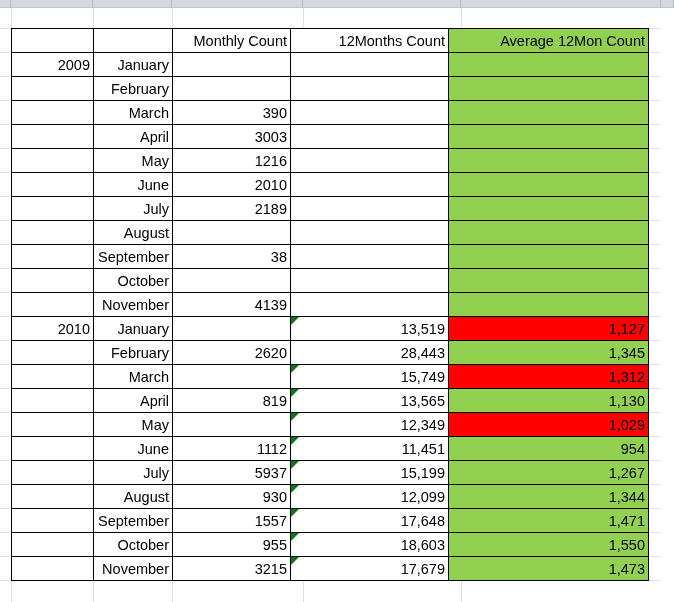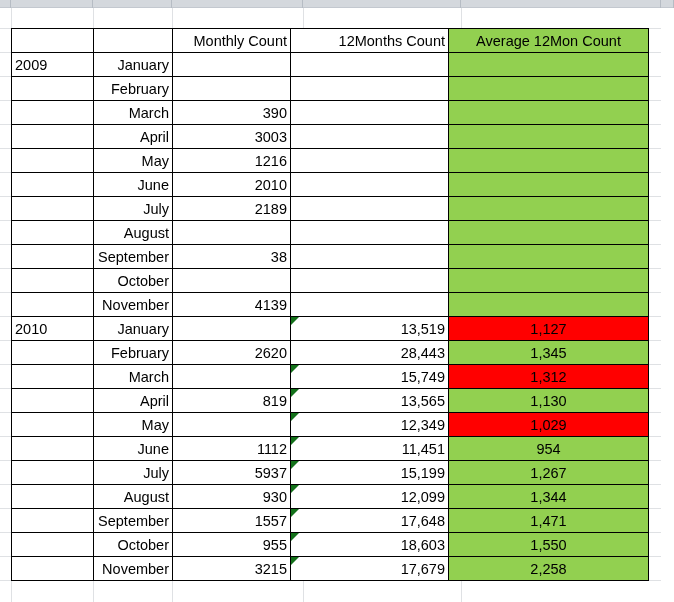--- a/index.html
+++ b/index.html
@@ -75,25 +75,25 @@
     box-sizing: border-box;
     white-space: nowrap;
     overflow: hidden;
     line-height: 22px;
     background: #ffffff;
     position: relative;
     vertical-align: middle;
   }
 
   
-  .c-year   { width: 82px;  text-align: left; }
+  .c-year   { width: 82px;  text-align: right; }
   .c-month  { width: 79px;  text-align: right;  }
   .c-monthly{ width: 118px; text-align: right; }
   .c-12m    { width: 158px; text-align: right; }
-  .c-avg    { width: 200px; text-align: center; }
+  .c-avg    { width: 200px; text-align: right; }
 
   
   .fill-green { background: #92d050 !important; }
   .fill-red   { background: #ff0000 !important; }
 
   
   .comment-marker::before {
     content: "";
     position: absolute;
     left: 0;
@@ -317,19 +317,19 @@
           <td class="c-month"><span>October</span></td>
           <td class="c-monthly"><span>955</span></td>
           <td class="c-12m comment-marker"><span>18,603</span><i></i></td>
           <td class="c-avg fill-green"><span>1,550</span></td>
         </tr>
         <tr>
           <td class="c-year"><span></span></td>
           <td class="c-month"><span>November</span></td>
           <td class="c-monthly"><span>3215</span></td>
           <td class="c-12m comment-marker"><span>17,679</span><i></i></td>
-          <td class="c-avg fill-green"><span>2,258</span></td>
+          <td class="c-avg fill-green"><span>1,473</span></td>
         </tr>
       </tbody>
   </table>
 
   <div id="right-pad"></div>
 </div>
 
 </body></html>

